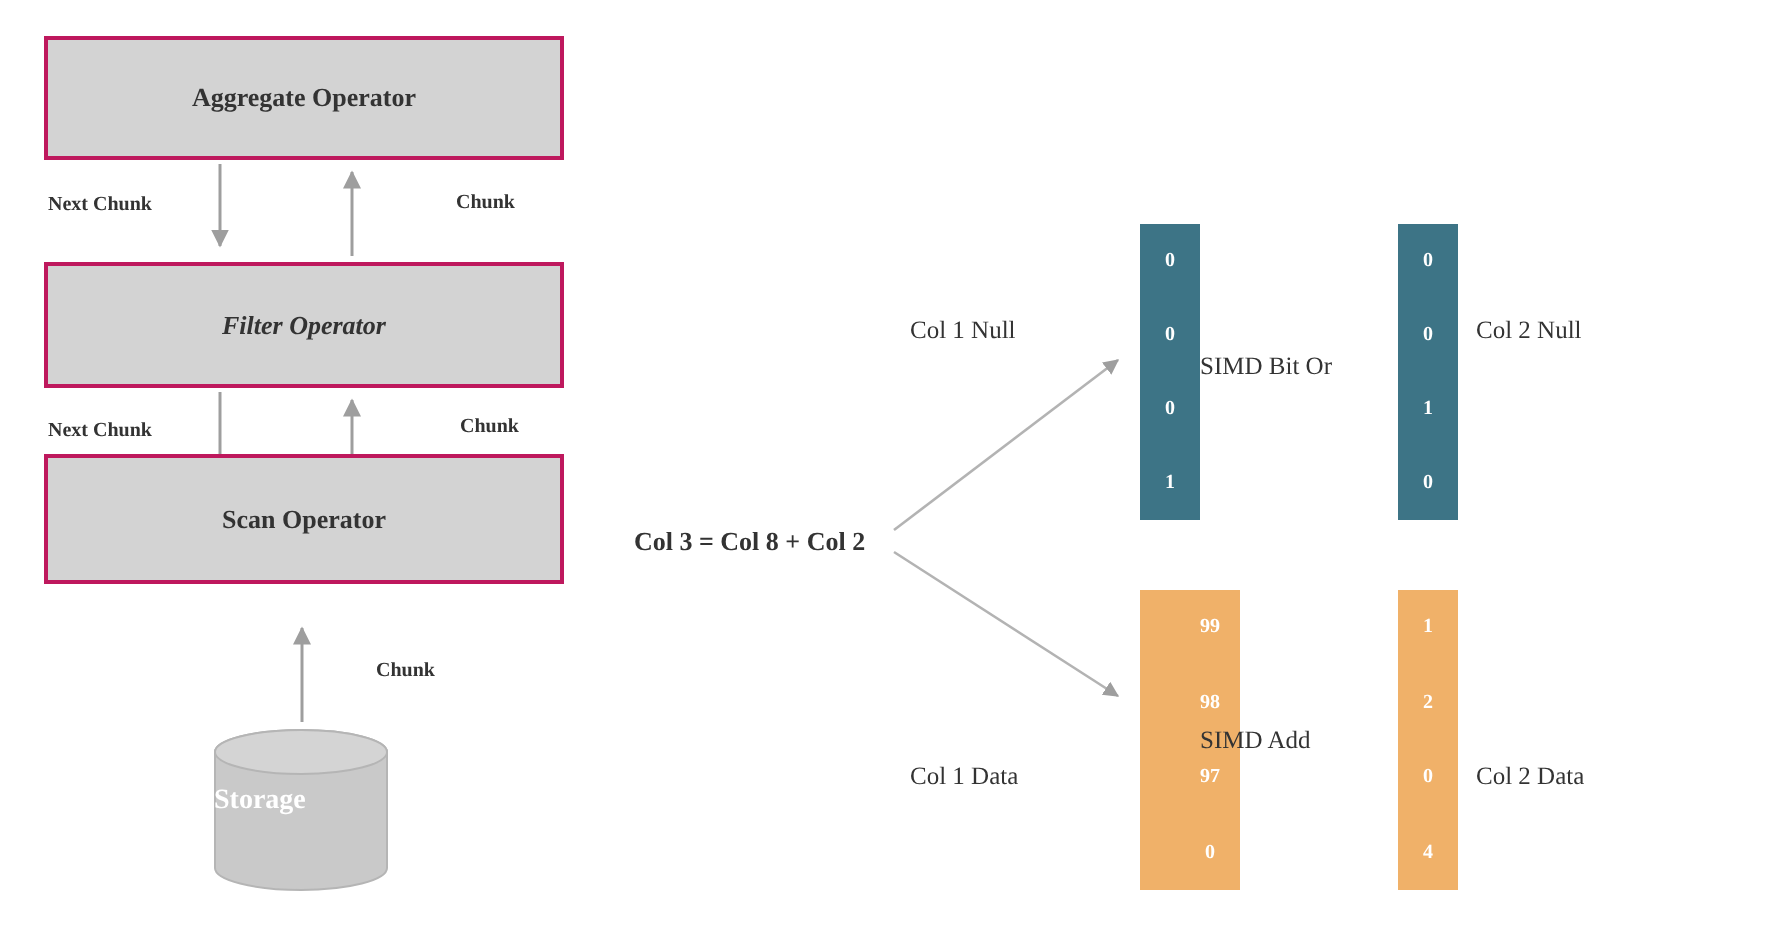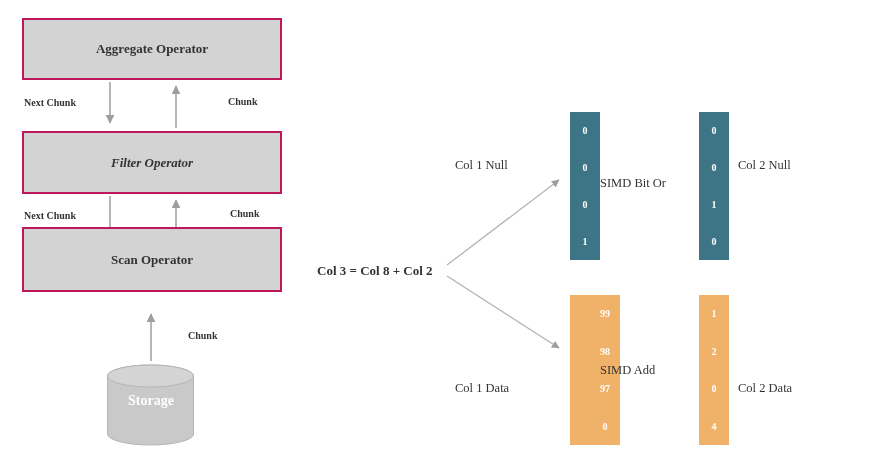--- a/index.html
+++ b/index.html
@@ -71,21 +71,20 @@
     font-weight: bold;
     font-size: 10px;
   }
   .vcol.teal { background: #3d7486; }
   .vcol.orange { background: #f0b169; }
   .storage-label {
     position: absolute;
     left: 107px;
     top: 393px;
     width: 88px;
-    text-align: center;
     color: #ffffff;
     font-weight: bold;
     font-size: 14px;
   }
 </style>
 </head>
 <body>
 
 <div id="canvas">
 

